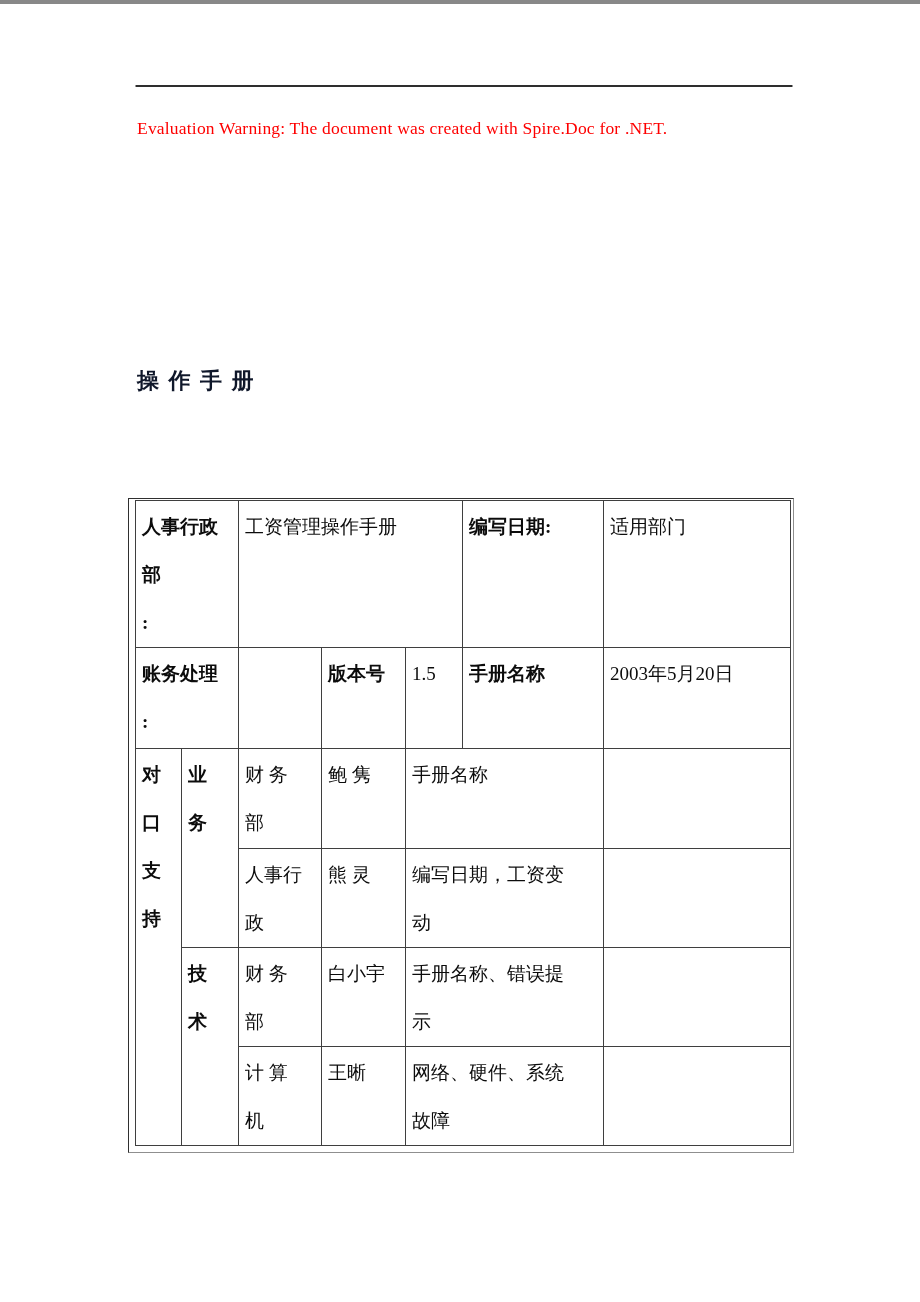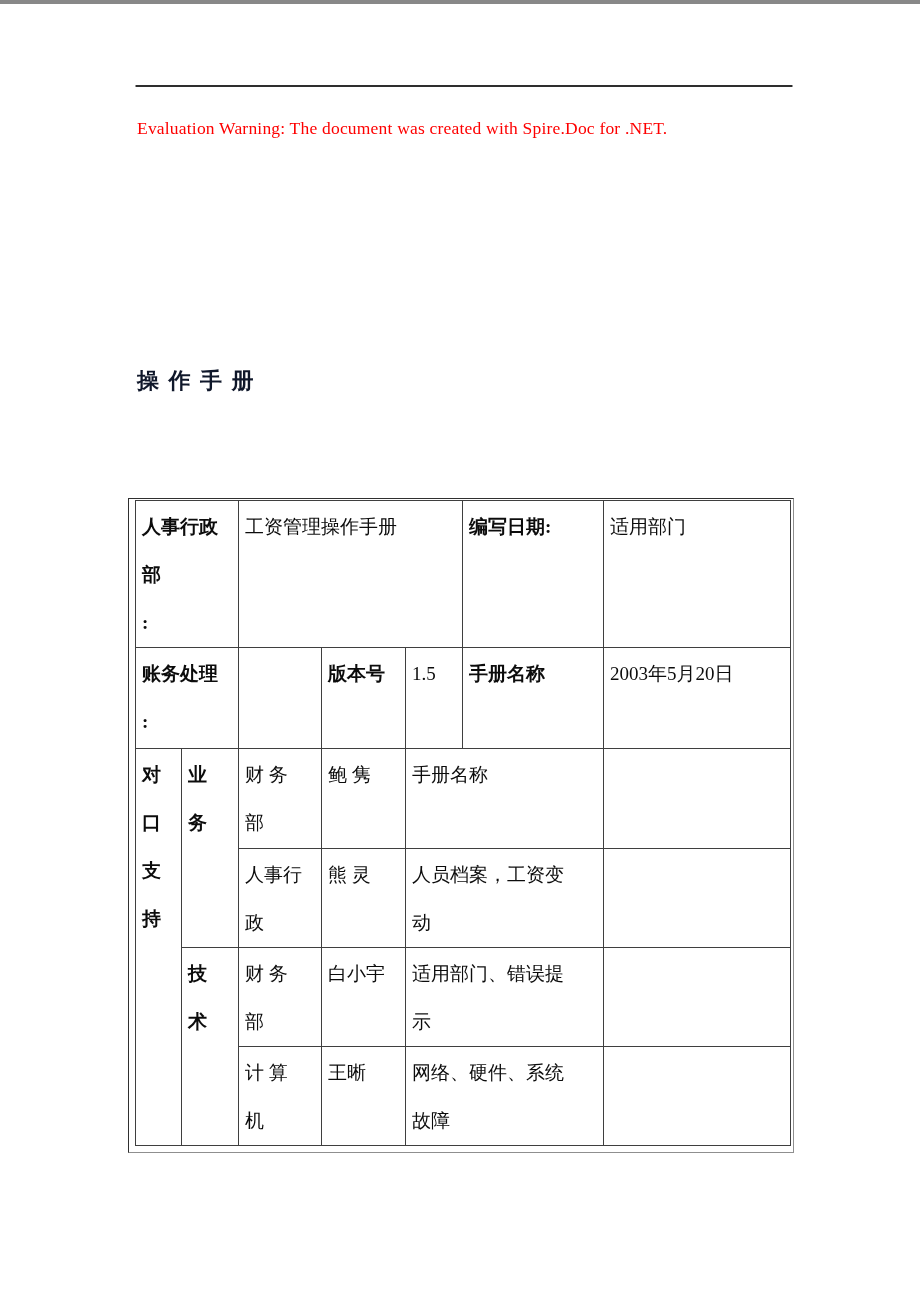--- a/index.html
+++ b/index.html
@@ -83,32 +83,32 @@
 部</td>
         <td>鲍 隽</td>
         <td colspan="2">手册名称</td>
         <td></td>
       </tr>
 
       <tr style="height:95px">
         <td>人事行
 政</td>
         <td>熊 灵</td>
-        <td colspan="2">人员档案，工资变
+        <td colspan="2">编写日期，工资变
 动</td>
         <td></td>
       </tr>
 
       <tr style="height:99px">
         <td rowspan="2" class="b">技
 术</td>
         <td>财 务
 部</td>
         <td>白小宇</td>
-        <td colspan="2">适用部门、错误提
+        <td colspan="2">手册名称、错误提
 示</td>
         <td></td>
       </tr>
 
       <tr style="height:96px">
         <td>计 算
 机</td>
         <td>王晰</td>
         <td colspan="2">网络、硬件、系统
 故障</td>

